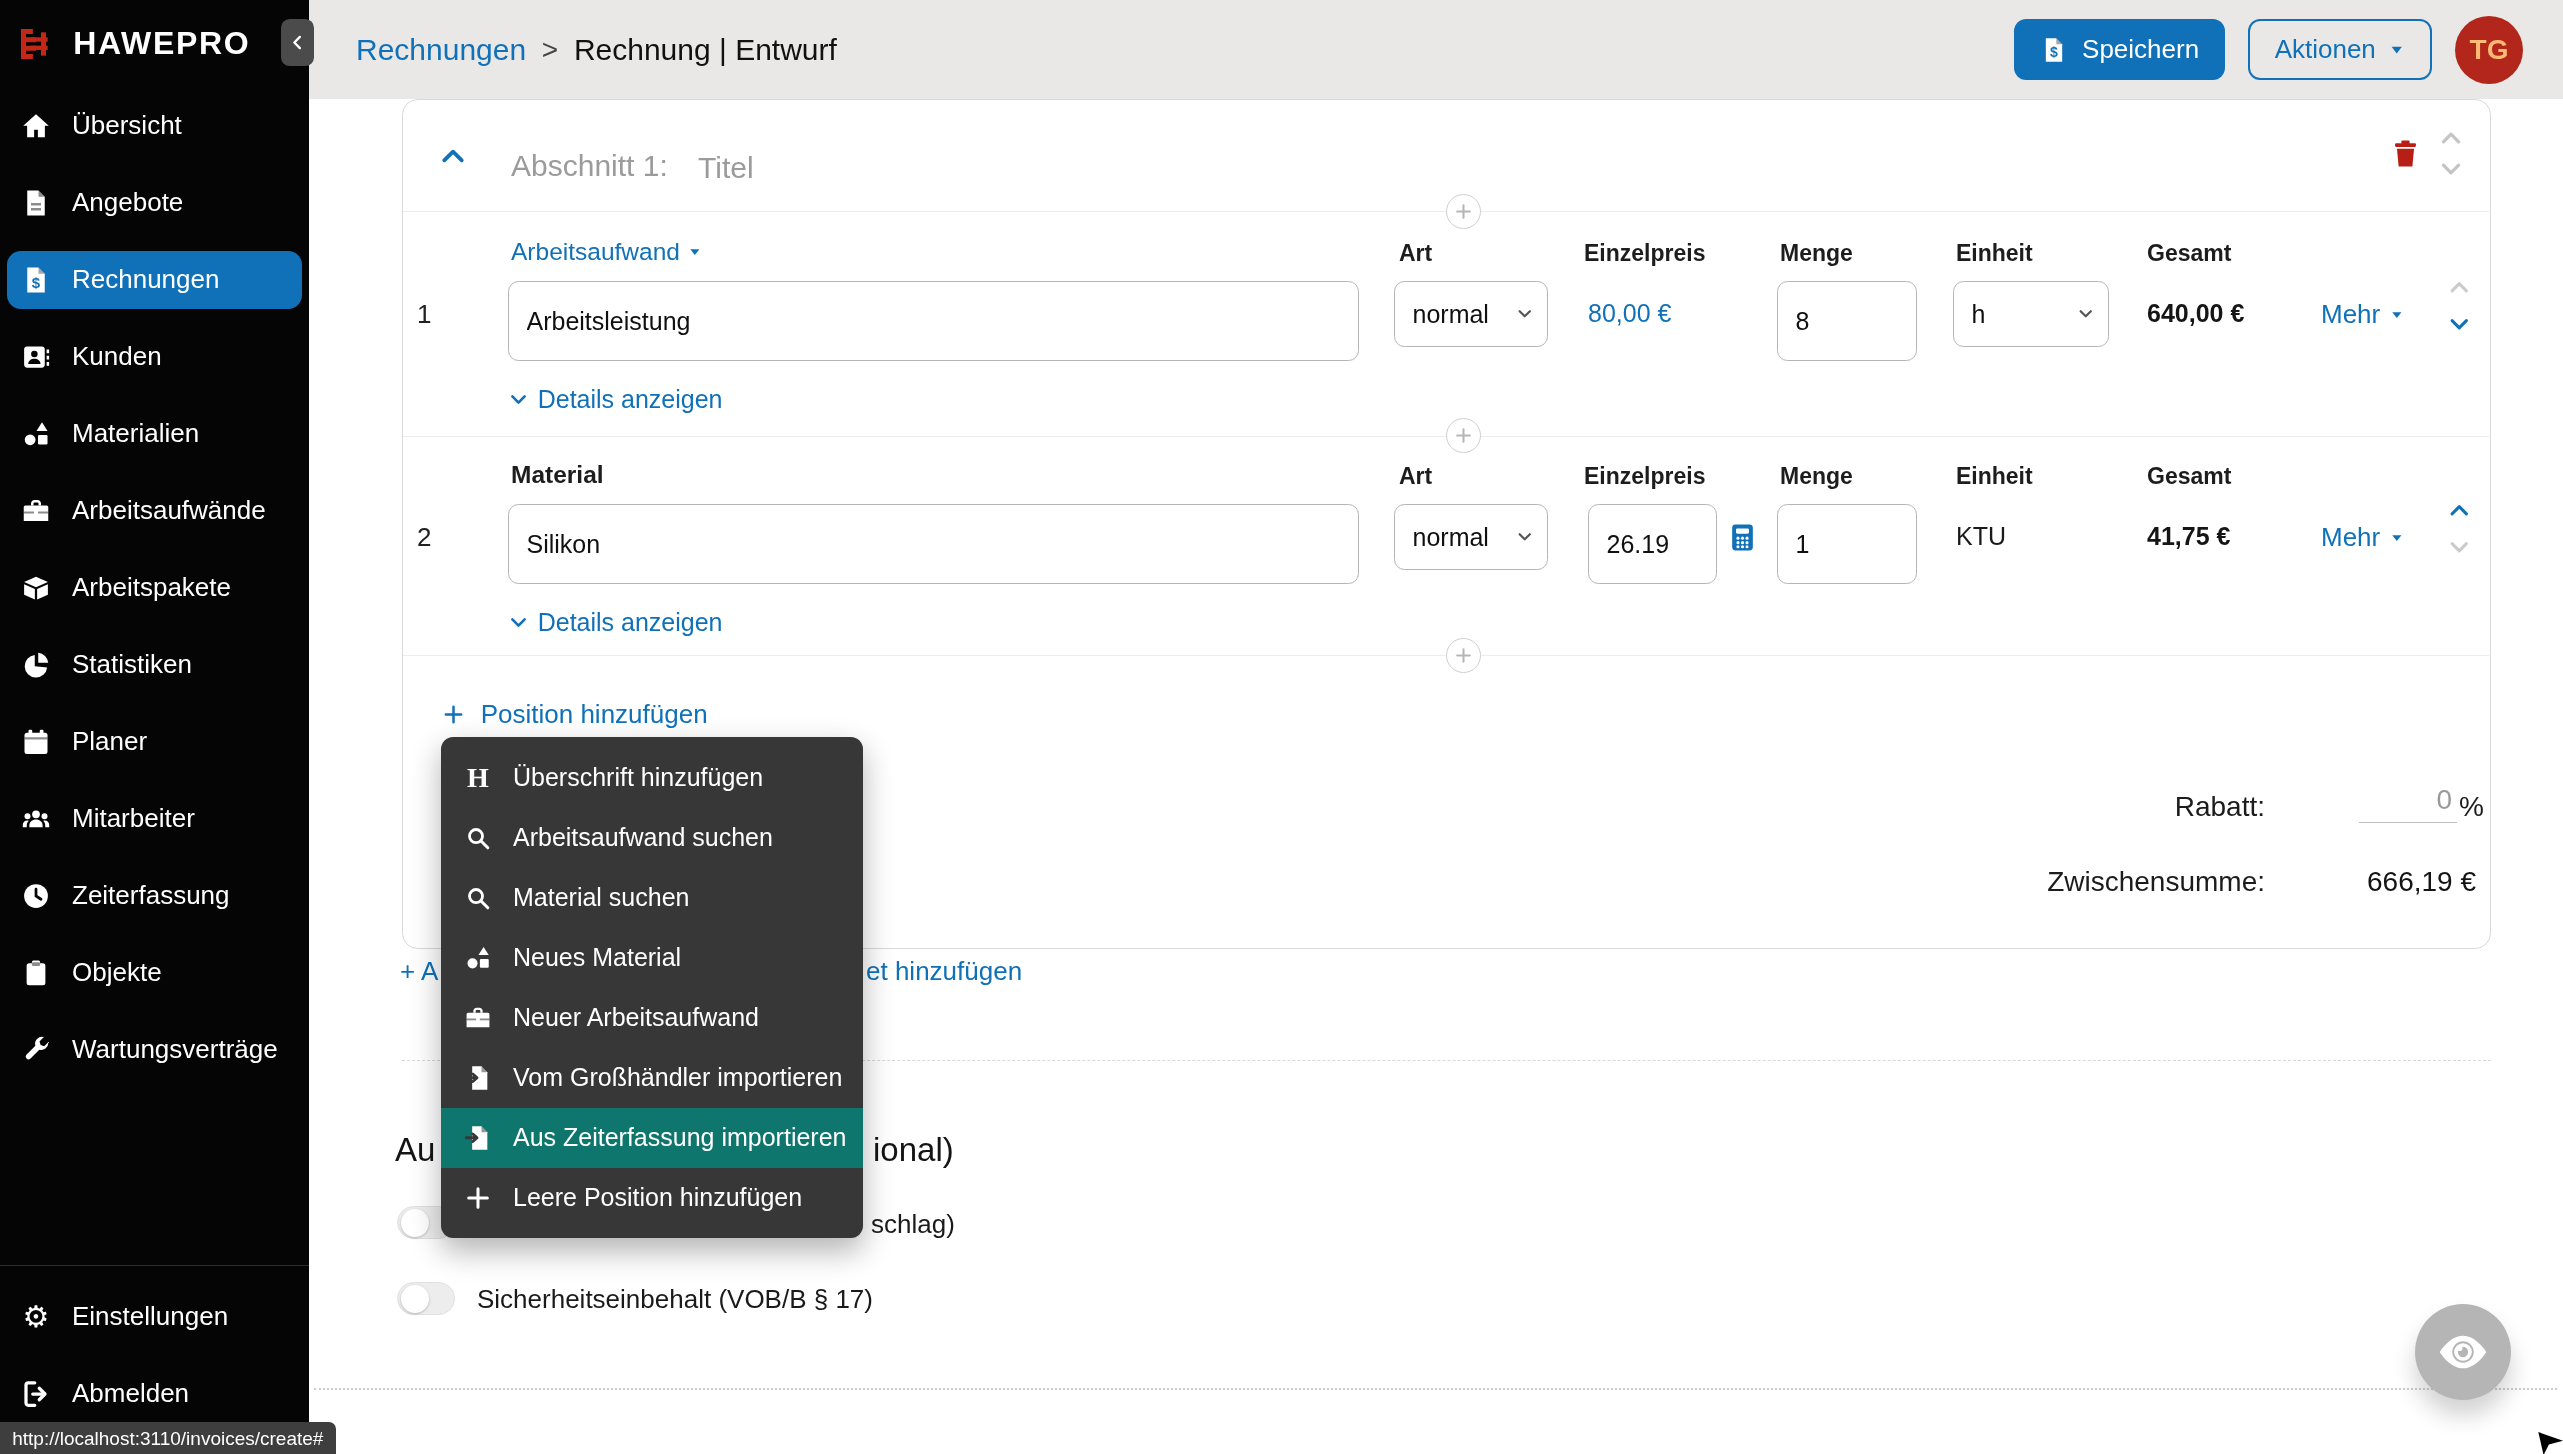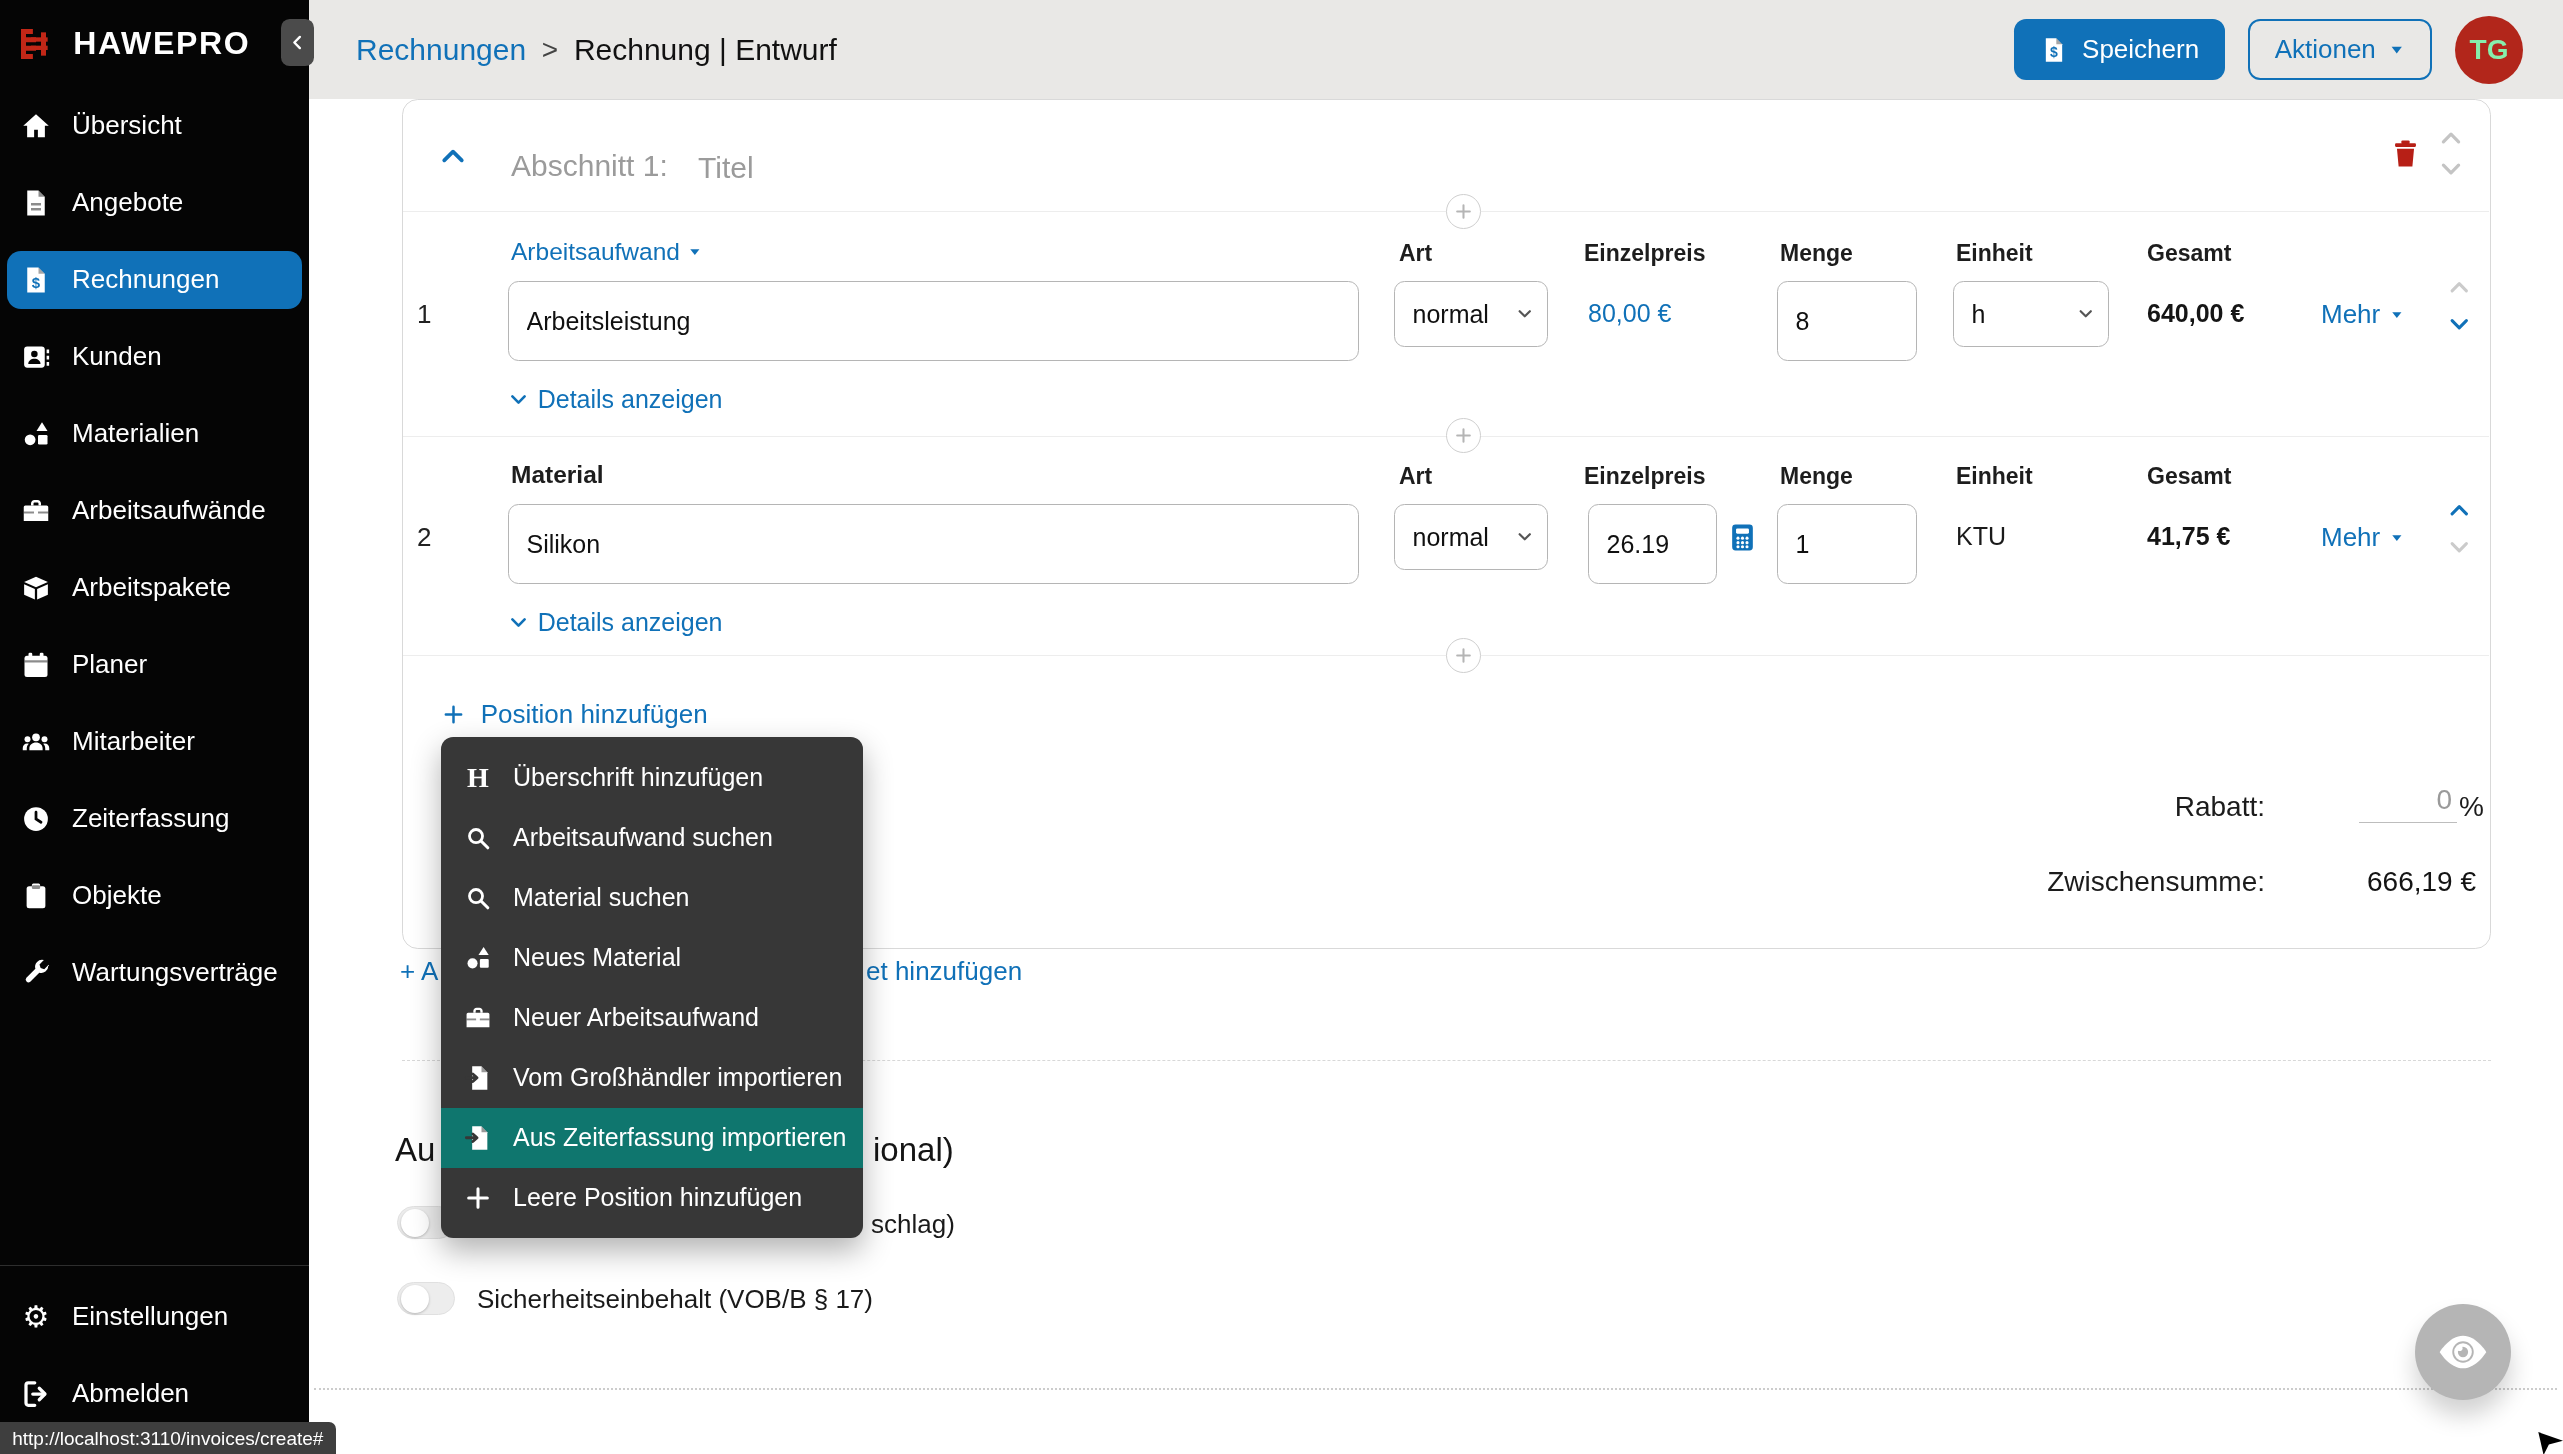--- a/index.html
+++ b/index.html
@@ -28,21 +28,21 @@
           display:flex;align-items:center;padding:0 40px 0 47px;box-sizing:border-box;}
   .crumb-parent{color:#1071b8;font-size:30px;}
   .crumb-sep{color:#444;font-size:28px;margin:0 15.7px;}
   .crumb-current{color:#111;font-size:30px;}
   .header-right{margin-left:auto;display:flex;align-items:center;gap:23px;}
   .btn-save{display:flex;align-items:center;gap:14px;background:#1071b8;color:#fff;
             font-size:26px;border:none;border-radius:12.2px;height:61px;padding:0 26px;cursor:pointer;}
   .btn-actions{display:flex;align-items:center;gap:12.2px;background:transparent;color:#1071b8;
                font-size:26px;border:2.2px solid #1071b8;border-radius:12.2px;height:61px;
                padding:0 24.5px;cursor:pointer;}
-  .avatar{width:68px;height:68px;border-radius:50%;background:#b2261b;color:#86efac;font-size:28px;
+  .avatar{width:68px;height:68px;border-radius:50%;background:#b2261b;color:#fdba74;font-size:28px;
           font-weight:bold;display:flex;align-items:center;justify-content:center;}
 
   
   .card{position:absolute;left:93px;top:99px;width:2089px;height:850px;background:#fff;
         border:1.7px solid #d9d9d9;border-radius:15.7px;box-sizing:border-box;}
   .sep{position:absolute;left:0;width:2086px;height:0;border-top:1.7px solid #ededed;}
   .addline-btn{position:absolute;width:35px;height:35px;border-radius:50%;background:#fff;
                border:1.7px solid #cfcfcf;color:#b5b5b5;display:flex;align-items:center;
                justify-content:center;box-sizing:border-box;}
   .col-label{position:absolute;font-size:23px;font-weight:bold;color:#1d1d1d;}
@@ -291,20 +291,28 @@
           <div class="pill">
             <svg class="ic" viewBox="0 0 34 34" width="30" height="30">
               <use href="#i-box"></use>
             </svg>
             <span>Arbeitspakete</span>
           </div>
         </div>
       <div class="slot">
           <div class="pill">
             <svg class="ic" viewBox="0 0 34 34" width="30" height="30">
+              <use href="#i-pie"></use>
+            </svg>
+            <span>Statistiken</span>
+          </div>
+        </div>
+      <div class="slot">
+          <div class="pill">
+            <svg class="ic" viewBox="0 0 34 34" width="30" height="30">
               <use href="#i-cal"></use>
             </svg>
             <span>Planer</span>
           </div>
         </div>
       <div class="slot">
           <div class="pill">
             <svg class="ic" viewBox="0 0 34 34" width="30" height="30">
               <use href="#i-team"></use>
             </svg>

